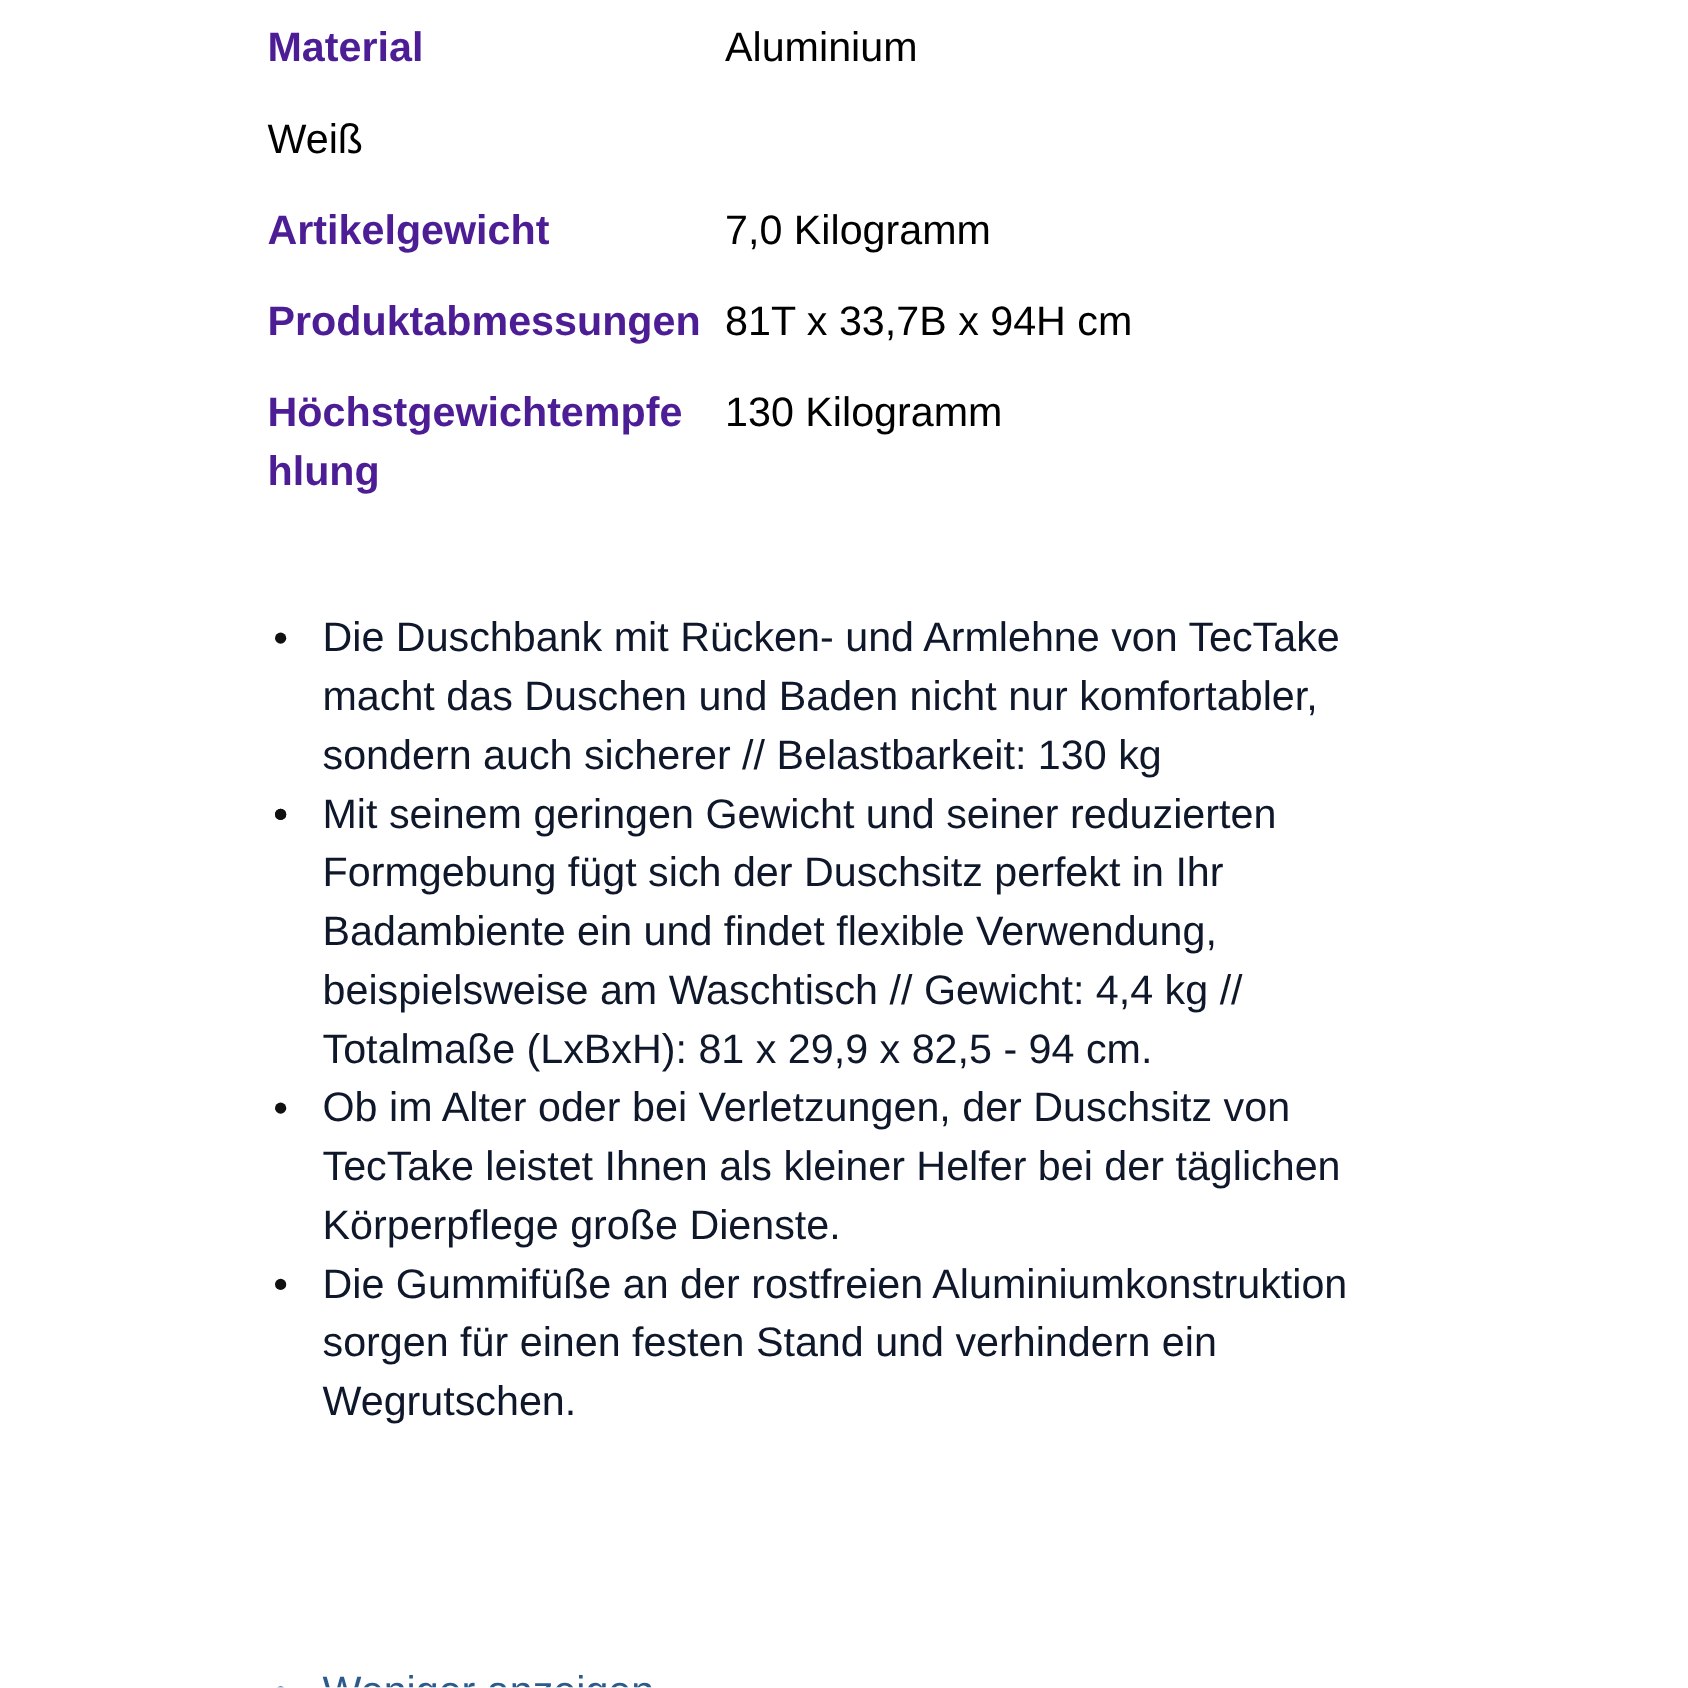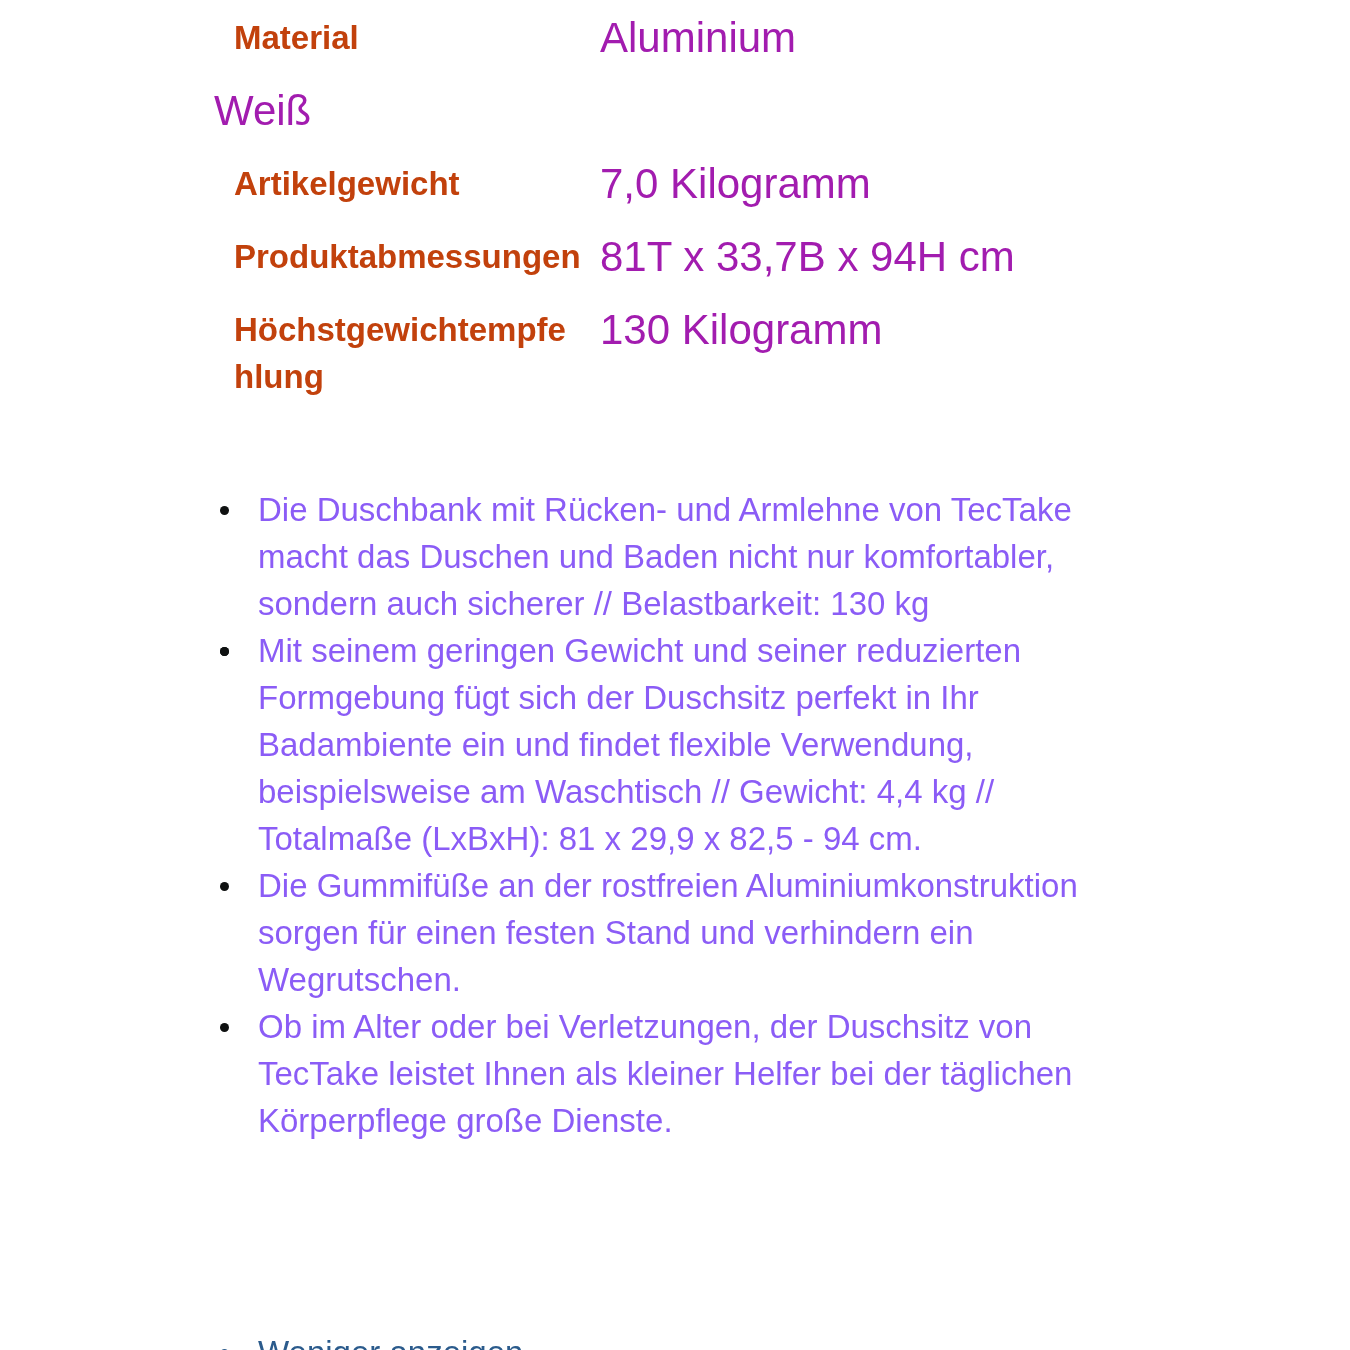--- a/index.html
+++ b/index.html
@@ -37,52 +37,51 @@
     display: flex;
     align-items: flex-start;
     margin-bottom: 26px;
   }
   .spec-label {
     width: 366px;
     flex: 0 0 366px;
     font-size: 33px;
     line-height: 47px;
     font-weight: bold;
-    color: #c2410c;
+    color: #4c1d95;
     word-break: break-all;
     overflow-wrap: anywhere;
     padding-right: 16px;
     box-sizing: border-box;
-    margin-left: 20px;
   }
   .spec-value {
     flex: 1 1 auto;
-    font-size: 42px;
+    font-size: 33px;
     line-height: 47px;
     font-weight: normal;
-    color: #a21caf;
+    color: #000000;
     word-break: break-word;
   }
 
   
   .feature-list {
     position: absolute;
     left: 214px;
     top: 486px;
     width: 940px;
     list-style: none;
     margin: 0;
     padding: 0;
   }
   .feature-item {
     position: relative;
     padding-left: 44px;
     font-size: 33px;
     line-height: 47px;
-    color: #8b5cf6;
+    color: #0f172a;
     margin-bottom: 0px;
   }
   .feature-item .bullet-dot {
     position: absolute;
     left: 6px;
     top: 20px;
     width: 9px;
     height: 9px;
     border-radius: 50%;
     background: #0f1111;
@@ -158,25 +157,25 @@
     </li>
     <li class="feature-item">
       <span class="bullet-dot"></span>
     </li>
     <li class="feature-item">
       <span class="bullet-dot"></span>
       <span>Mit seinem geringen Gewicht und seiner reduzierten Formgebung fügt sich der Duschsitz perfekt in Ihr Badambiente ein und findet flexible Verwendung, beispielsweise am Waschtisch // Gewicht: 4,4 kg // Totalmaße (LxBxH): 81 x 29,9 x 82,5 - 94 cm.</span>
     </li>
     <li class="feature-item">
       <span class="bullet-dot"></span>
-      <span>Die Gummifüße an der rostfreien Aluminiumkonstruktion sorgen für einen festen Stand und verhindern ein Wegrutschen.</span>
+      <span>Ob im Alter oder bei Verletzungen, der Duschsitz von TecTake leistet Ihnen als kleiner Helfer bei der täglichen Körperpflege große Dienste.</span>
     </li>
     <li class="feature-item">
       <span class="bullet-dot"></span>
-      <span>Ob im Alter oder bei Verletzungen, der Duschsitz von TecTake leistet Ihnen als kleiner Helfer bei der täglichen Körperpflege große Dienste.</span>
+      <span>Die Gummifüße an der rostfreien Aluminiumkonstruktion sorgen für einen festen Stand und verhindern ein Wegrutschen.</span>
     </li>
   </ul>
 
   <div class="collapse-row">
     <div class="collapse-item">
       <span class="bullet-dot"></span>
       <a class="collapse-link" href="#">Weniger anzeigen</a>
     </div>
   </div>
 

